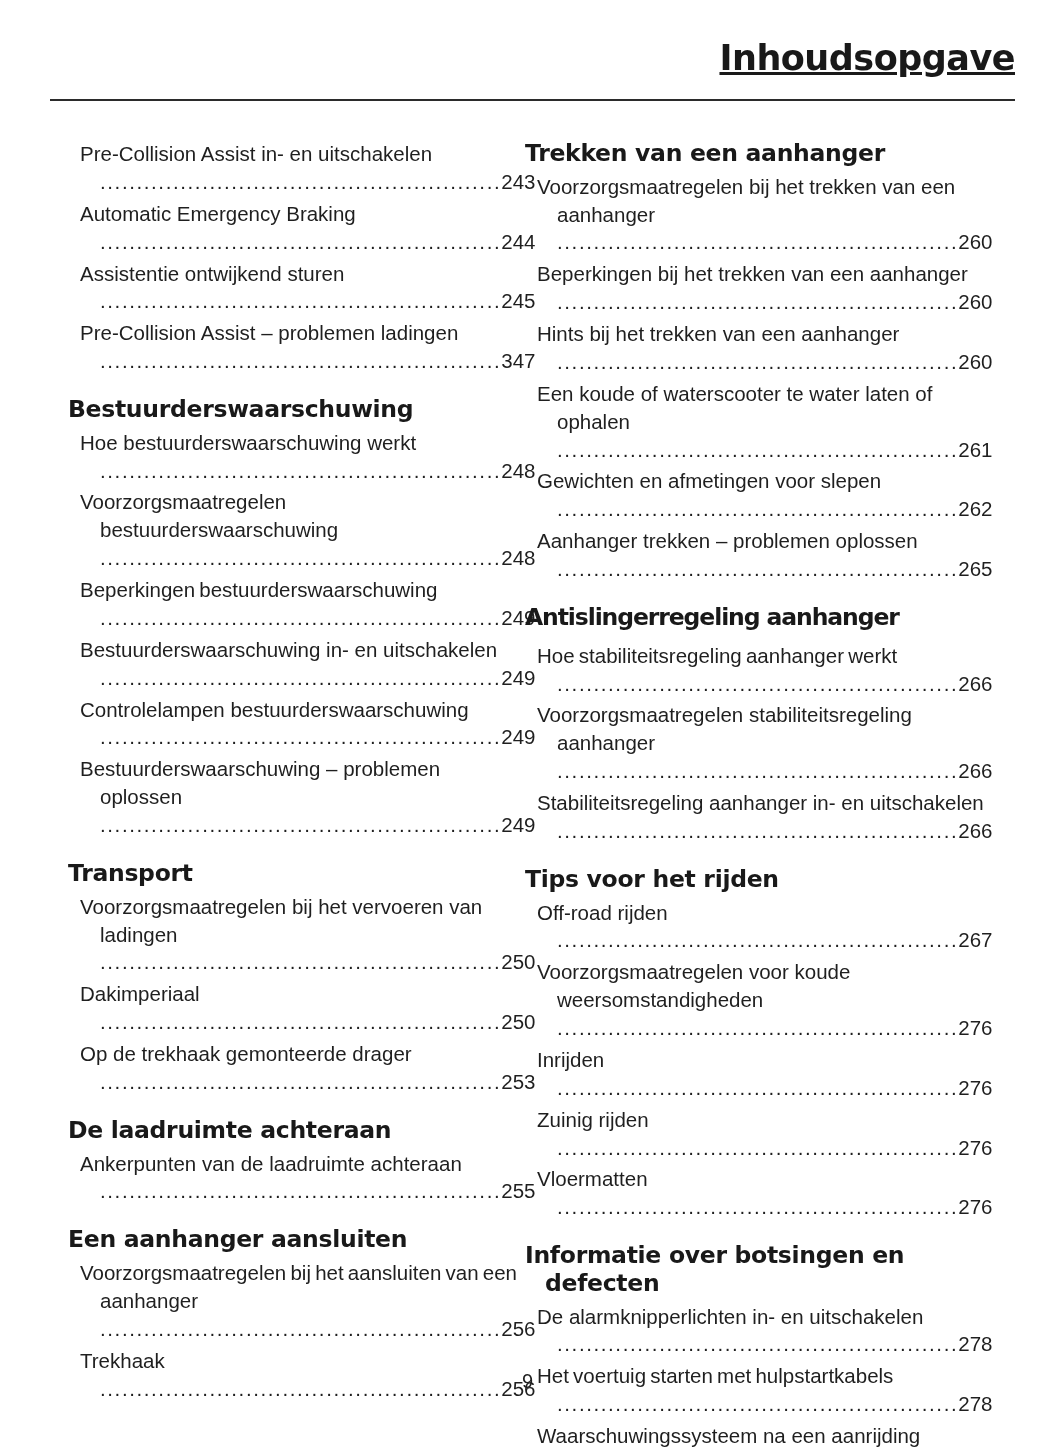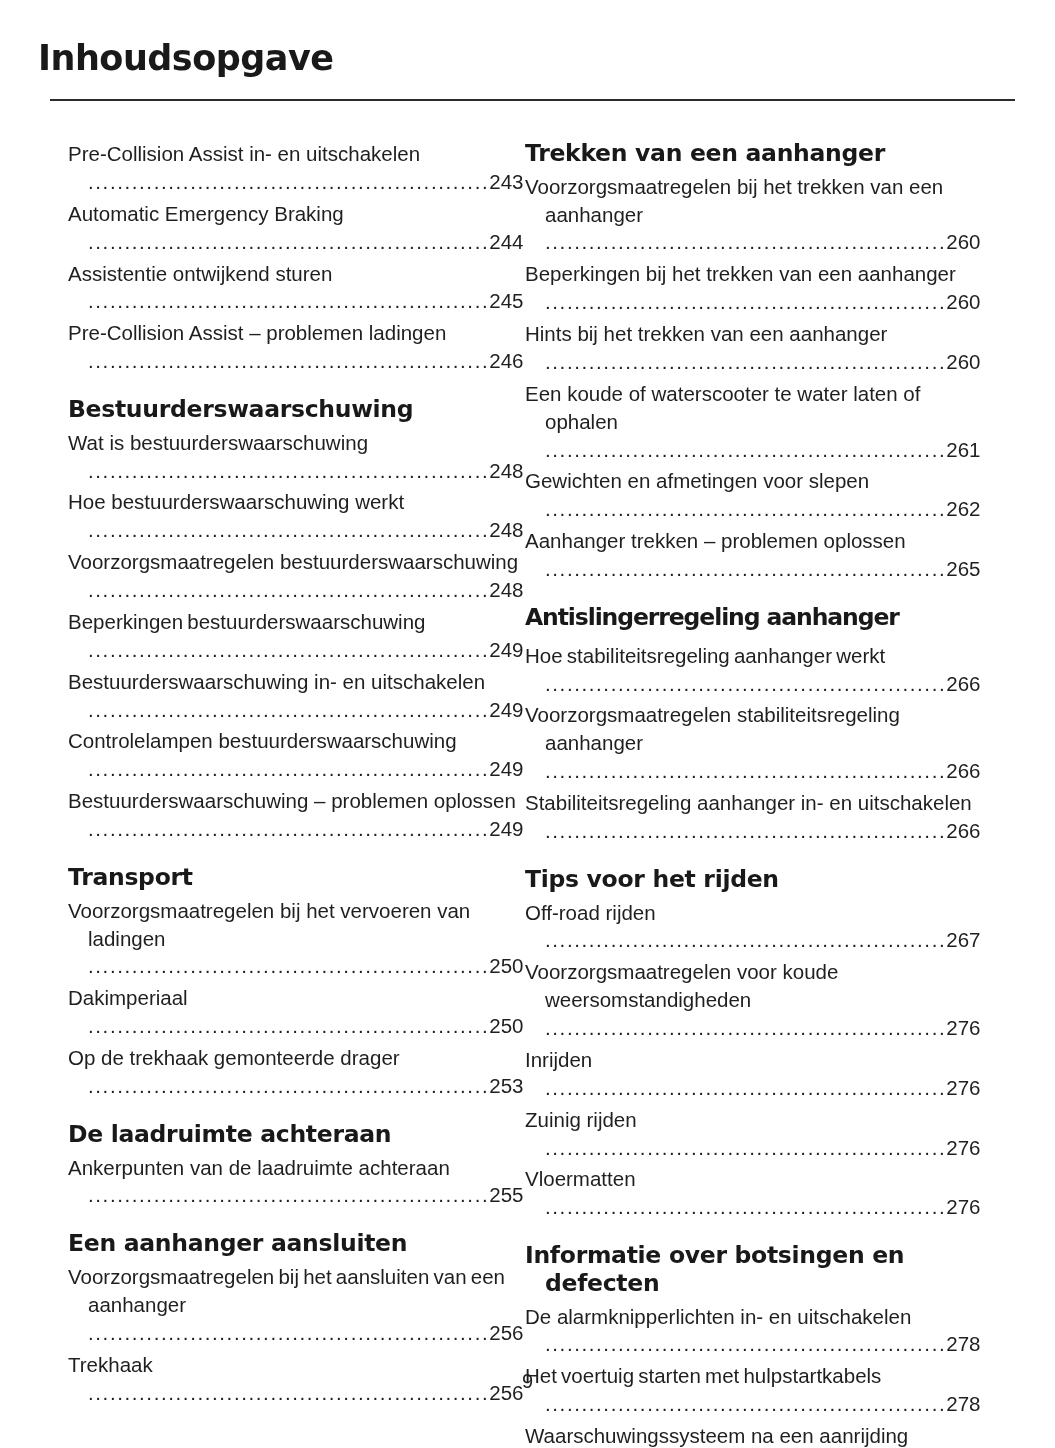--- a/index.html
+++ b/index.html
@@ -19,24 +19,25 @@
   .page {
     position: relative;
     width: 1055px;
     height: 1448px;
     box-sizing: border-box;
   }
 
   
   .page-header {
     position: absolute;
-    left: 38px;
+    left: 50px;
     top: 38px;
     width: 965px;
-    text-align: left;
+    text-align: right;
+    text-decoration: underline;
   }
   .page-title {
     font-size: 35px;
     font-weight: bold;
     letter-spacing: -0.5px;
     color: #191919;
     line-height: 1.15;
     font-family: "DejaVu Sans", sans-serif;
   }
   .header-rule {
@@ -97,20 +98,21 @@
 
   
   .entry {
     font-size: 20.5px;
     line-height: 1.36;
     color: #1f1f1f;
     padding-left: 20px;
     text-indent: -20px;
     margin-bottom: 4px;
     word-spacing: 0px;
+    margin-left: 12px;
   }
   .entry.tight-words { word-spacing: -1.5px; }
   .entry .label { }
   .entry .leader {
     letter-spacing: 1.6px;
     font-size: 20.5px;
   }
   .entry .pagenum {
     white-space: nowrap;
   }
@@ -139,25 +141,24 @@
 
   <div class="header-rule"></div>
 
   <div class="columns">
     <div class="col col-left">
       <div class="col-inner" id="col-0">
           <div class="section">
             <div class="entry"><span class="label">Pre-Collision Assist in- en uitschakelen</span><span class="leader"> .......................................................</span><span class="pagenum">243</span></div>
             <div class="entry"><span class="label">Automatic Emergency Braking</span><span class="leader"> .......................................................</span><span class="pagenum">244</span></div>
             <div class="entry"><span class="label">Assistentie ontwijkend sturen</span><span class="leader"> .......................................................</span><span class="pagenum">245</span></div>
-            <div class="entry"><span class="label">Pre-Collision Assist – problemen ladingen</span><span class="leader"> .......................................................</span><span class="pagenum">246</span></div>
+            <div class="entry"><span class="label">Pre-Collision Assist – problemen ladingen</span><span class="leader"> .......................................................</span><span class="pagenum">347</span></div>
           </div>
           <div class="section">
             <div class="section-heading">Bestuurderswaarschuwing</div>
-            <div class="entry"><span class="label">Wat is bestuurderswaarschuwing</span><span class="leader"> .......................................................</span><span class="pagenum">248</span></div>
             <div class="entry"><span class="label">Hoe bestuurderswaarschuwing werkt</span><span class="leader"> .......................................................</span><span class="pagenum">248</span></div>
             <div class="entry"><span class="label">Voorzorgsmaatregelen bestuurderswaarschuwing</span><span class="leader"> .......................................................</span><span class="pagenum">248</span></div>
             <div class="entry tight-words"><span class="label">Beperkingen bestuurderswaarschuwing</span><span class="leader"> .......................................................</span><span class="pagenum">249</span></div>
             <div class="entry"><span class="label">Bestuurderswaarschuwing in- en uitschakelen</span><span class="leader"> .......................................................</span><span class="pagenum">249</span></div>
             <div class="entry"><span class="label">Controlelampen bestuurderswaarschuwing</span><span class="leader"> .......................................................</span><span class="pagenum">249</span></div>
             <div class="entry"><span class="label">Bestuurderswaarschuwing – problemen oplossen</span><span class="leader"> .......................................................</span><span class="pagenum">249</span></div>
           </div>
           <div class="section">
             <div class="section-heading">Transport</div>
             <div class="entry"><span class="label">Voorzorgsmaatregelen bij het vervoeren van ladingen</span><span class="leader"> .......................................................</span><span class="pagenum">250</span></div>

